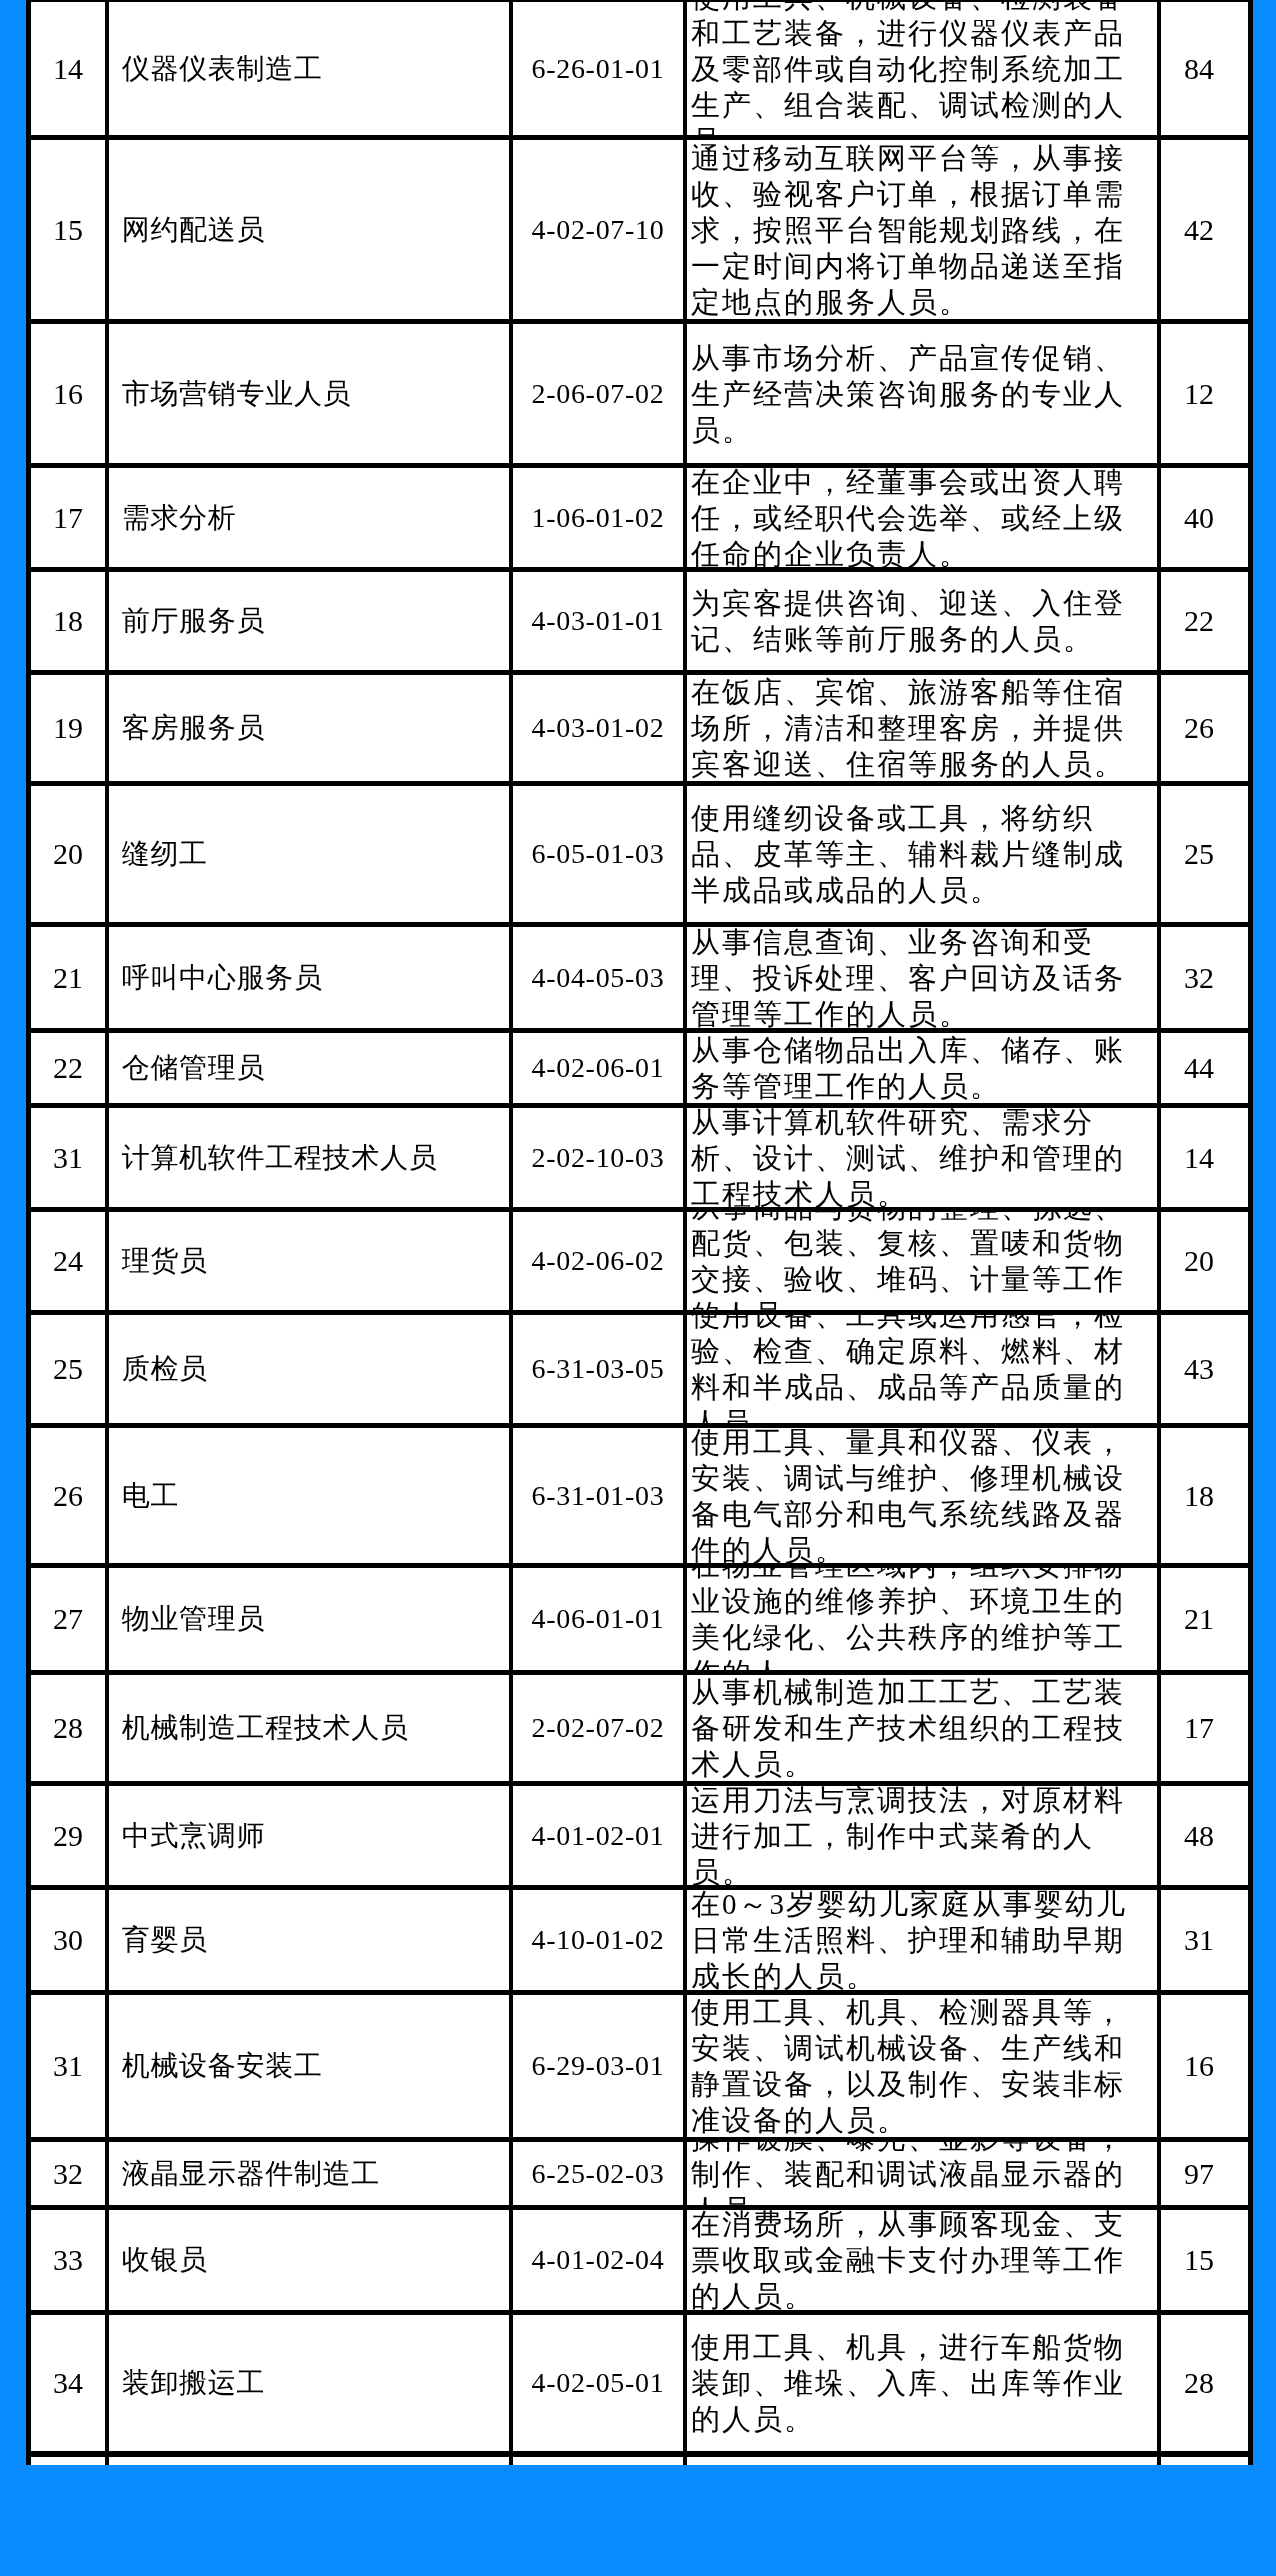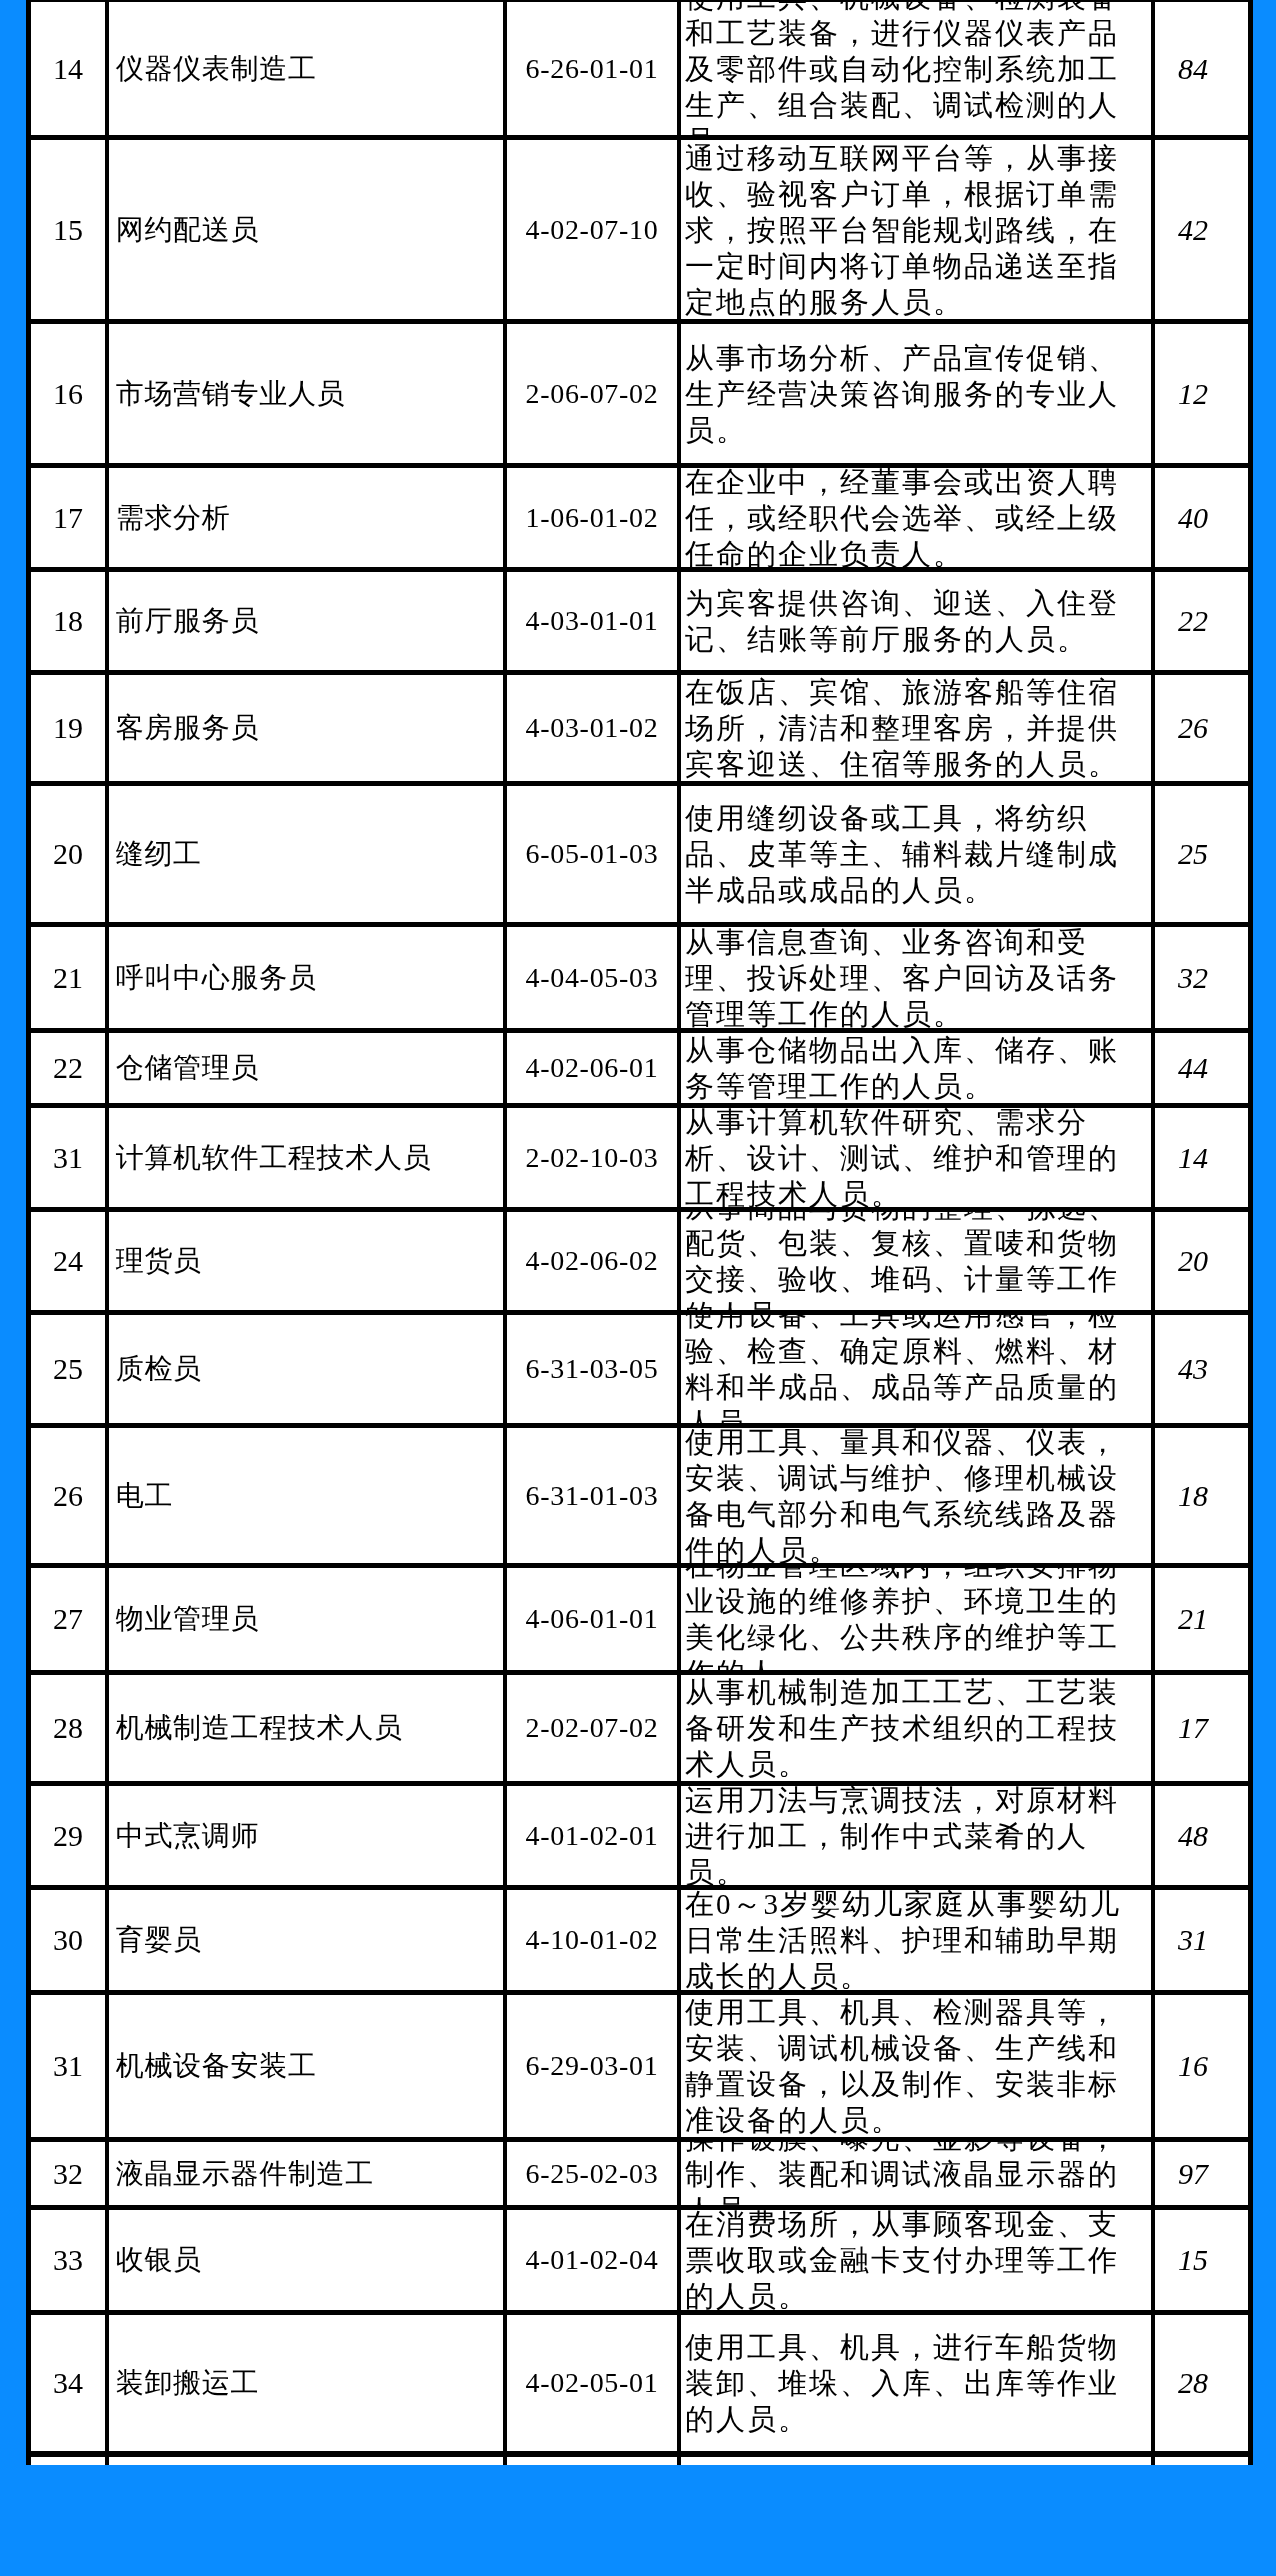--- a/index.html
+++ b/index.html
@@ -42,25 +42,24 @@
   .cell {
     box-sizing: border-box;
     display: flex;
     align-items: center;
     justify-content: center;
     border-right: 4px solid #000;
     overflow: hidden;
   }
   .cell:last-child {
     border-right: none;
-    font-style: italic;
   }
   .col-no    { width: 78px; font-size: 30px; }
   .col-name  { width: 398px; font-size: 28px; letter-spacing: 0.7px;
-               justify-content: flex-start; padding-left: 6.7px; }
+               justify-content: flex-start; padding-left: 6.7px; margin-left: 6px; }
   .col-code  { width: 174px; font-size: 28px; letter-spacing: 0.7px; }
   .col-desc  { width: 474px; padding: 0 4px; }
   .col-count { width: 76px; font-size: 30px; }
   .desc-text {
     width: 100%;
     font-size: 29px;
     line-height: 36px;
     letter-spacing: 2px;
     text-align: left;
     word-break: break-all;

